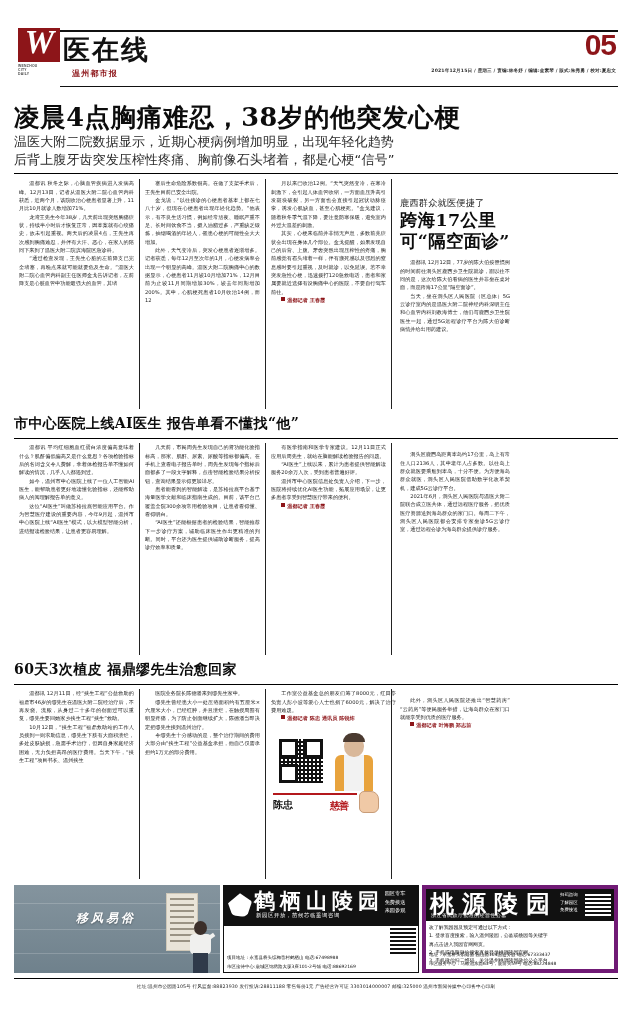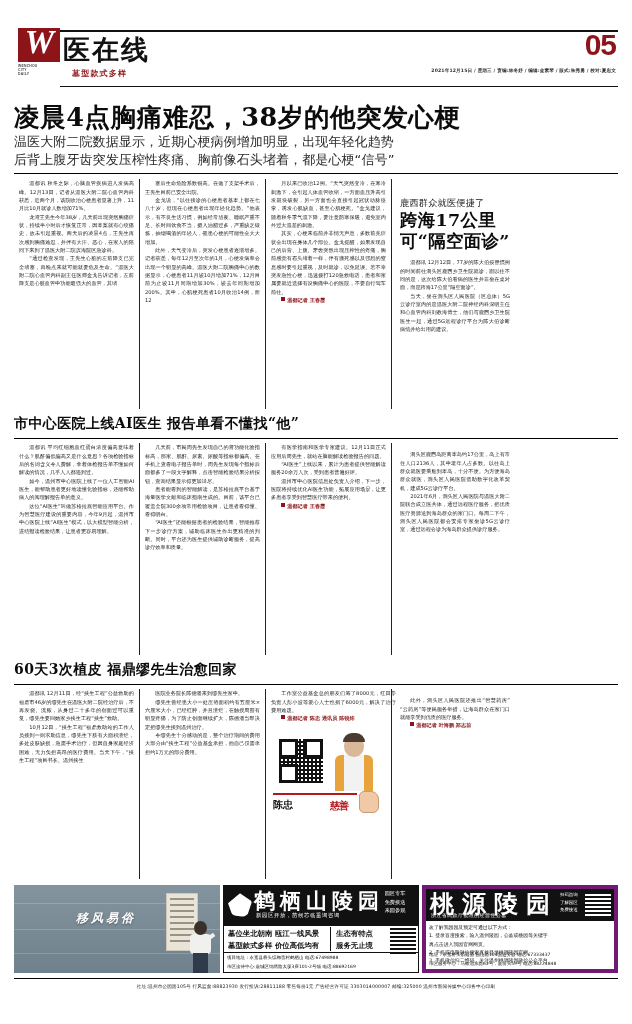--- a/index.html
+++ b/index.html
@@ -165,21 +165,21 @@
 
   <div class="masthead">
     <div class="mast-rule-top"></div>
     <div class="logo-box">
       <div class="logo-mark">
         <div class="wtext">W</div>
       </div>
       <div class="logo-en">WENZHOU<br>CITY<br>DAILY</div>
     </div>
     <div class="mast-title">医在线</div>
-    <div class="mast-sub">墓型款式多样</div>
+    <div class="mast-sub">温州都市报</div>
     <div class="pagenum">05</div>
     <div class="byline-top">2021年12月15日 / 星期三 / 责编:林冬妤 / 编辑:金素琴 / 版式:朱秀勇 / 校对:夏忠文</div>
     <div class="mast-rule-bot"></div>
   </div>
 
   <div class="lead">
     <h1>凌晨4点胸痛难忍，38岁的他突发心梗</h1>
     <div class="sub">温医大附二院数据显示，近期心梗病例增加明显，出现年轻化趋势</div>
     <div class="sub">后背上腹牙齿突发压榨性疼痛、胸前像石头堵着，都是心梗“信号”</div>
   </div>
@@ -323,27 +323,20 @@
 
     <div class="ad2">
       <div class="top">
         <div class="crane"></div>
         <div class="brand">鹤栖山陵园</div>
         <div class="brandsub">新园区开放，苗候芯临垂询咨询</div>
         <div class="rtag" style="white-space:pre-line">园区专车
 免费接送
 来园参观</div>
       </div>
-      <div class="mid">
-        <div class="m1" style="white-space:pre-line">墓位坐北朝南 瓯江一线风景
-墓型款式多样 价位高低均有</div>
-        <div class="mdiv"></div>
-        <div class="m2" style="white-space:pre-line">生态有特点
-服务无止境</div>
-      </div>
       <div class="qr2"></div>
       <div class="foot" style="white-space:pre-line">项目地址：永嘉县桥头镇梅岙村鹤栖山  电话:67498988
 市区接待中心:鹿城区锦绣路大厦3座101-2号铺  电话:88692169</div>
     </div>
 
     <div class="ad3">
       <div class="top">
         <div class="brand">桃源陵园</div>
         <div class="brandsub">浙江省民政厅批准的经营性公墓</div>
         <div class="rtag" style="white-space:pre-line">扫码咨询

